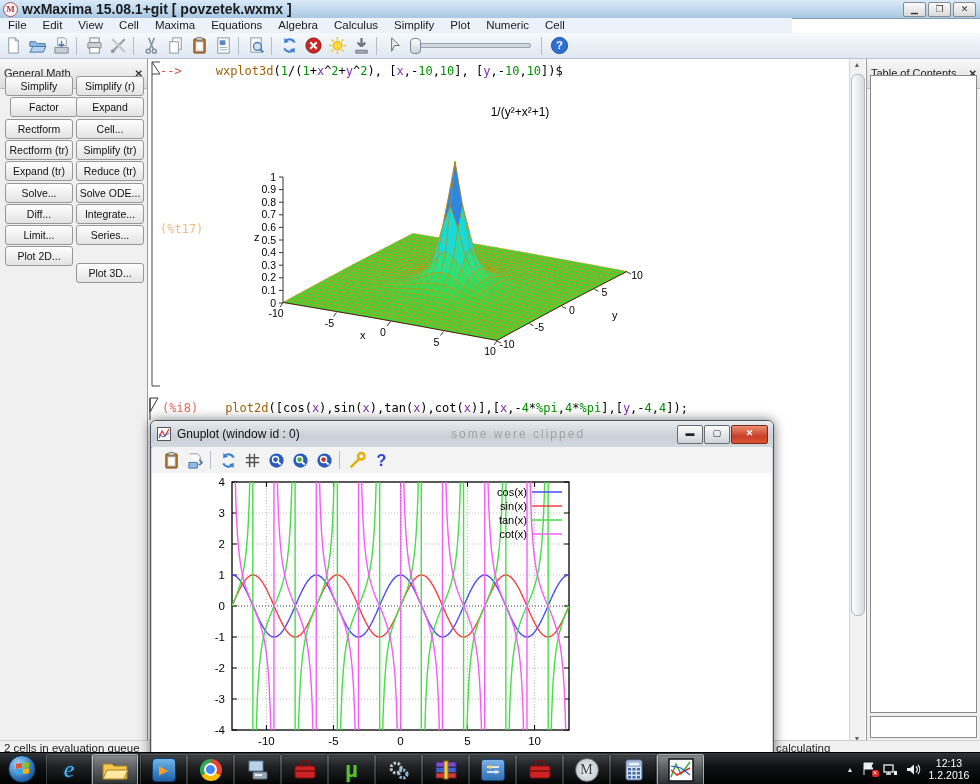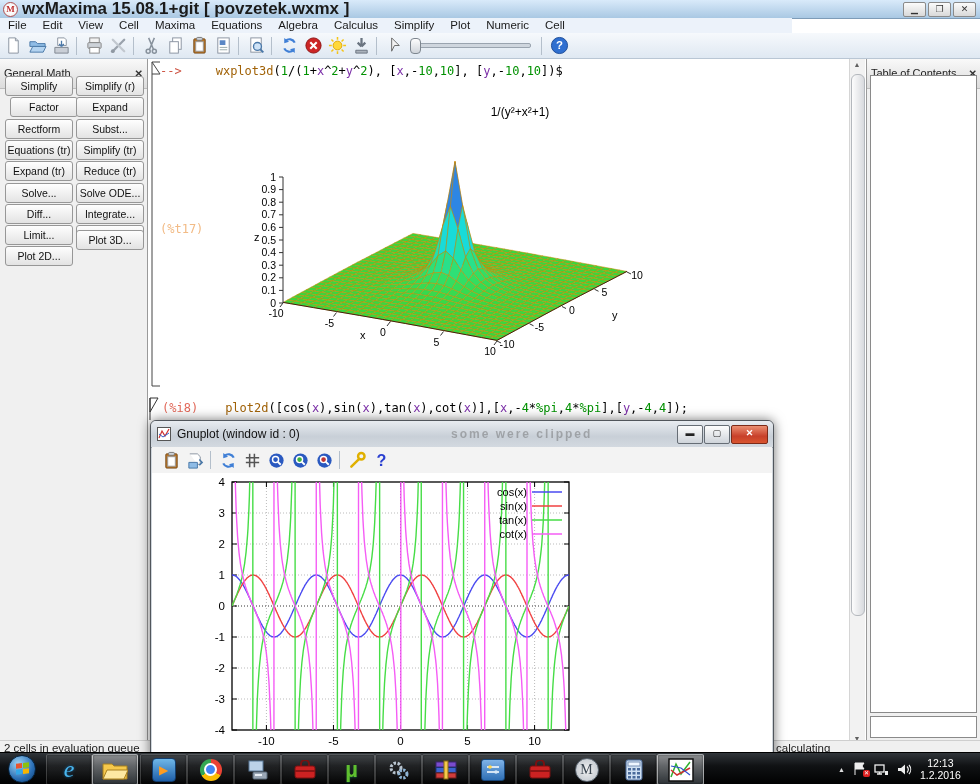--- a/index.html
+++ b/index.html
@@ -2,21 +2,21 @@
 <html><head>
 <meta charset="utf-8">
 <style>
   html,body{margin:0;padding:0;background:#888;}
   #root{position:relative;width:980px;height:784px;overflow:hidden;background:#fff;
         font-family:"Liberation Sans",sans-serif;-webkit-font-smoothing:antialiased;}
   .abs{position:absolute;}
   
   #titlebar{left:0;top:0;width:980px;height:18px;background:linear-gradient(#d9eafa,#a9c8e3);
             border-bottom:1px solid #7e9cb8;display:flex;align-items:center;z-index:5;}
-  #titlebar .ttext{font-size:17px;font-weight:bold;color:#1b1b1b;margin-left:4px;}
+  #titlebar .ttext{font-size:14px;font-weight:bold;color:#1b1b1b;margin-left:4px;}
   .winbtn{width:21px;height:13px;margin-left:2px;background:linear-gradient(#fbfbfb,#d9d9d9);
           border:1px solid #8a8a8a;border-radius:2px;font-size:9px;line-height:12px;text-align:center;color:#333;}
   #menubar{left:0;top:18px;width:792px;height:15px;background:#ecf2fa;border-bottom:1px solid #c9d4e0;
            display:flex;align-items:center;z-index:5;}
   .menu-item{font-size:11.5px;color:#1a1a1a;padding:0 8px;height:15px;line-height:15px;}
   #wxtoolbar{left:0;top:33px;width:980px;height:25px;background:linear-gradient(#f6f9fc,#dfe8f2);
              border-bottom:1px solid #b9c6d4;display:flex;align-items:center;z-index:5;}
   .tbicon{width:22px;height:20px;margin-left:2px;display:flex;align-items:center;justify-content:center;}
   .tbsep{width:1px;height:18px;background:#b4bfcb;margin:0 4px;}
   .slider-track{width:118px;height:3px;background:#cfd6de;border:1px solid #9aa4af;border-radius:2px;position:relative;margin:0 6px;}
@@ -52,35 +52,35 @@
   #statusbar{left:0;top:740px;width:980px;height:15px;background:#f0f0f0;border-top:1px solid #cfcfcf;
              font-size:11.5px;color:#222;z-index:4;}
   
   #gnuplot{left:150px;top:420px;width:622px;height:340px;z-index:40;
            border:1px solid #51565c;border-radius:6px 6px 0 0;
            box-shadow:0 0 12px rgba(0,0,0,.55);background:#cfd5db;}
   #gp-title{position:absolute;left:0;top:0;width:100%;height:26px;border-radius:5px 5px 0 0;
             background:linear-gradient(#e8ecf1,#c8cfd7 60%,#d3d9e0);border-bottom:1px solid #9aa2ab;
             display:flex;align-items:center;}
   #gp-title .ttext{font-size:12px;color:#111;margin-left:6px;}
-  .ghost{position:absolute;left:300px;top:6px;font-size:12px;font-weight:bold;color:#5a5a5a;opacity:.4;letter-spacing:2px;}
+  .ghost{position:absolute;left:300px;top:6px;font-size:12px;font-weight:normal;color:#5a5a5a;opacity:.4;letter-spacing:2px;}
   .gp-btn{width:24px;height:17px;margin-left:1px;border:1px solid #666d75;border-radius:2px;
           background:linear-gradient(#fdfdfd,#cfd4da);font-size:9px;text-align:center;line-height:15px;color:#222;}
   .gp-close{width:35px;background:linear-gradient(#eb8f72,#c8402a 60%,#d9542f);color:#fff;font-weight:bold;border-color:#7c2a18;}
   #gp-toolbar{position:absolute;left:1px;top:26px;width:620px;height:26px;background:#f3f3f3;
               border-bottom:1px solid #d2d2d2;display:flex;align-items:center;}
   #gp-plot{position:absolute;left:1px;top:52px;width:620px;height:288px;background:#fff;}
   
   #taskbar{left:0;top:752px;width:980px;height:32px;background:linear-gradient(#30353a,#101214 40%,#000);z-index:100;
            border-top:1px solid #000;}
   .task-btn{position:absolute;top:1px;height:29px;border-radius:2px;border:1px solid rgba(255,255,255,.18);
             background:linear-gradient(rgba(255,255,255,.10),rgba(255,255,255,.02));
             display:flex;align-items:center;justify-content:center;box-shadow:inset 0 0 2px rgba(0,0,0,.6);}
   .task-btn.active{background:linear-gradient(rgba(255,255,255,.45),rgba(180,200,215,.25));border-color:rgba(255,255,255,.5);}
-  .tray{position:absolute;top:0;height:32px;display:flex;align-items:center;color:#eee;}
+  .tray{position:absolute;top:0;height:32px;display:flex;align-items:center;color:#eee;justify-content:center;}
   .clock{font-size:10.5px;color:#fff;text-align:center;line-height:12px;}
   svg{display:block;}
   text{font-family:"Liberation Sans",sans-serif;}
 </style>
 </head>
 <body>
 
 <div id="root">
 
   <div class="abs" id="titlebar">
@@ -230,33 +230,33 @@
     <div class="caption">
       <span>General Math</span>
       <span class="x">✕</span>
     </div>
     <div id="gm-buttons"></div>
   <div class="gm-btn" style="left: 5px; top: 18px;">Simplify</div>
       <div class="gm-btn" style="left: 76px; top: 18px;">Simplify (r)</div>
       <div class="gm-btn" style="left: 10px; top: 39.3px;">Factor</div>
       <div class="gm-btn" style="left: 76px; top: 39.3px;">Expand</div>
       <div class="gm-btn" style="left: 5px; top: 60.6px;">Rectform</div>
-      <div class="gm-btn" style="left: 76px; top: 60.6px;">Subst...</div>
-      <div class="gm-btn" style="left: 5px; top: 81.9px;">Equations (tr)</div>
+      <div class="gm-btn" style="left: 76px; top: 60.6px;">Cell...</div>
+      <div class="gm-btn" style="left: 5px; top: 81.9px;">Rectform (tr)</div>
       <div class="gm-btn" style="left: 76px; top: 81.9px;">Simplify (tr)</div>
       <div class="gm-btn" style="left: 5px; top: 103.2px;">Expand (tr)</div>
       <div class="gm-btn" style="left: 76px; top: 103.2px;">Reduce (tr)</div>
       <div class="gm-btn" style="left: 5px; top: 124.5px;">Solve...</div>
       <div class="gm-btn" style="left: 76px; top: 124.5px;">Solve ODE...</div>
       <div class="gm-btn" style="left: 5px; top: 145.8px;">Diff...</div>
       <div class="gm-btn" style="left: 76px; top: 145.8px;">Integrate...</div>
       <div class="gm-btn" style="left: 5px; top: 167.1px;">Limit...</div>
       <div class="gm-btn" style="left: 76px; top: 167.1px;">Series...</div>
       <div class="gm-btn" style="left: 5px; top: 188.4px;">Plot 2D...</div>
-      <div class="gm-btn" style="left: 76px; top: 172px;">Plot 3D...</div>
+      <div class="gm-btn" style="left: 76px; top: 205px;">Plot 3D...</div>
     </div>
 
   <div class="abs" id="doc"></div>
 
   <svg class="abs" id="svg3d" style="left:0;top:0;width:980px;height:784px;z-index:2;pointer-events:none;" viewBox="0 0 980 784">
       <path d="M160 62 L152 62 L152 386 L160 386 M152 62 L160 74 L152 74" fill="none" stroke="#444" stroke-width="1"></path>
       <path d="M150 398 h8 l-8 14 z M150 398 v22" fill="#fff" stroke="#333" stroke-width="1"></path>
       <polyline points="348,268.5 353.35,269.45 358.7,270.4 364.05,271.35 369.4,272.3 374.75,273.25 380.1,274.2 385.45,275.15 390.8,276.1 396.15,277.05 401.5,278 406.85,278.95 412.2,279.9 417.55,280.85 422.9,281.8 428.25,282.75" fill="none" stroke="#555" stroke-width="1" stroke-dasharray="1 3"></polyline>
       <polyline points="478.53999999999996,291.68 483.89,292.63 489.24,293.58 494.59,294.53 499.93999999999994,295.48 505.28999999999996,296.43 510.64,297.38 515.99,298.33 521.3399999999999,299.28 526.6899999999999,300.23 532.04,301.18 537.39,302.13 542.74,303.08 548.0899999999999,304.03 553.4399999999999,304.98 558.79,305.93" fill="none" stroke="#555" stroke-width="1" stroke-dasharray="1 3"></polyline>
       <polyline points="390,322 393.25,320.275 396.5,318.55 399.75,316.825 403,315.1 406.25,313.375 409.5,311.65 412.75,309.925 416,308.2 419.25,306.475 422.5,304.75 425.75,303.025 429,301.3 432.25,299.575 435.5,297.85 438.75,296.125" fill="none" stroke="#555" stroke-width="1" stroke-dasharray="1 3"></polyline>

